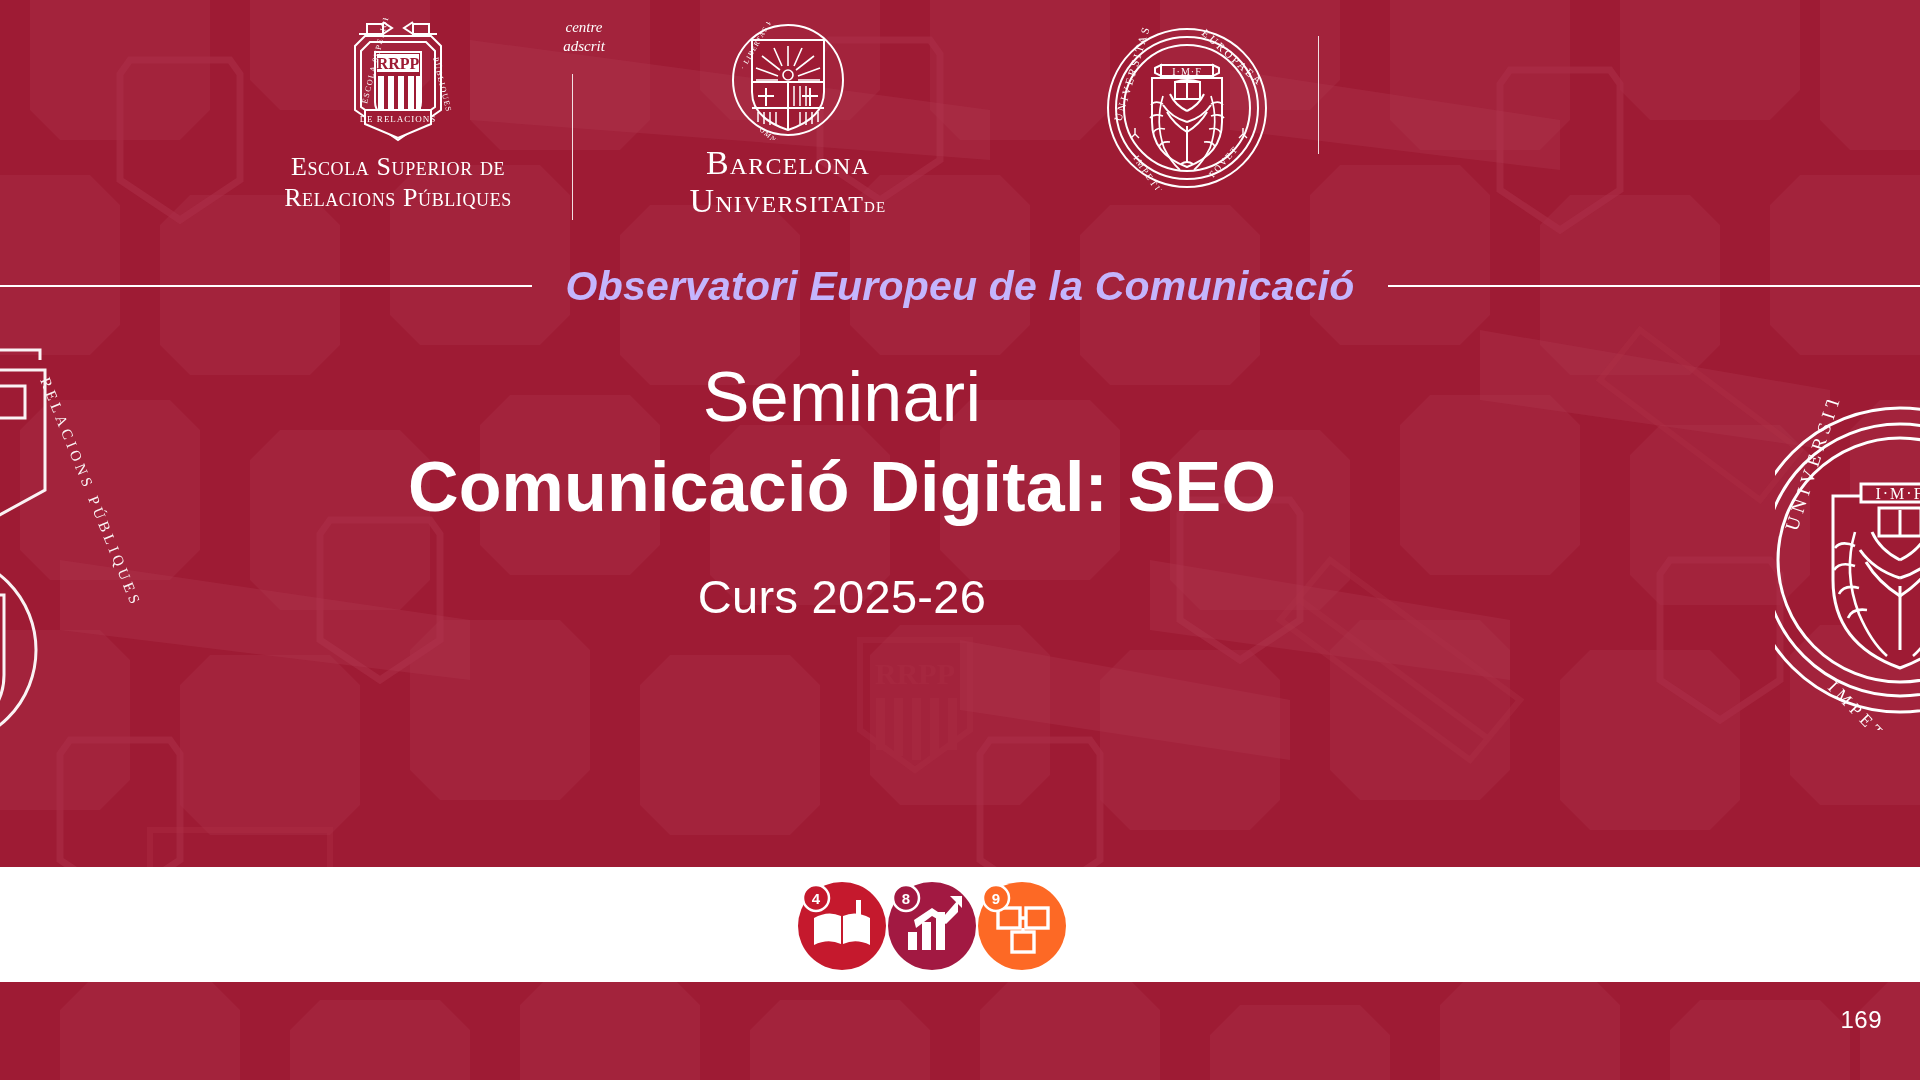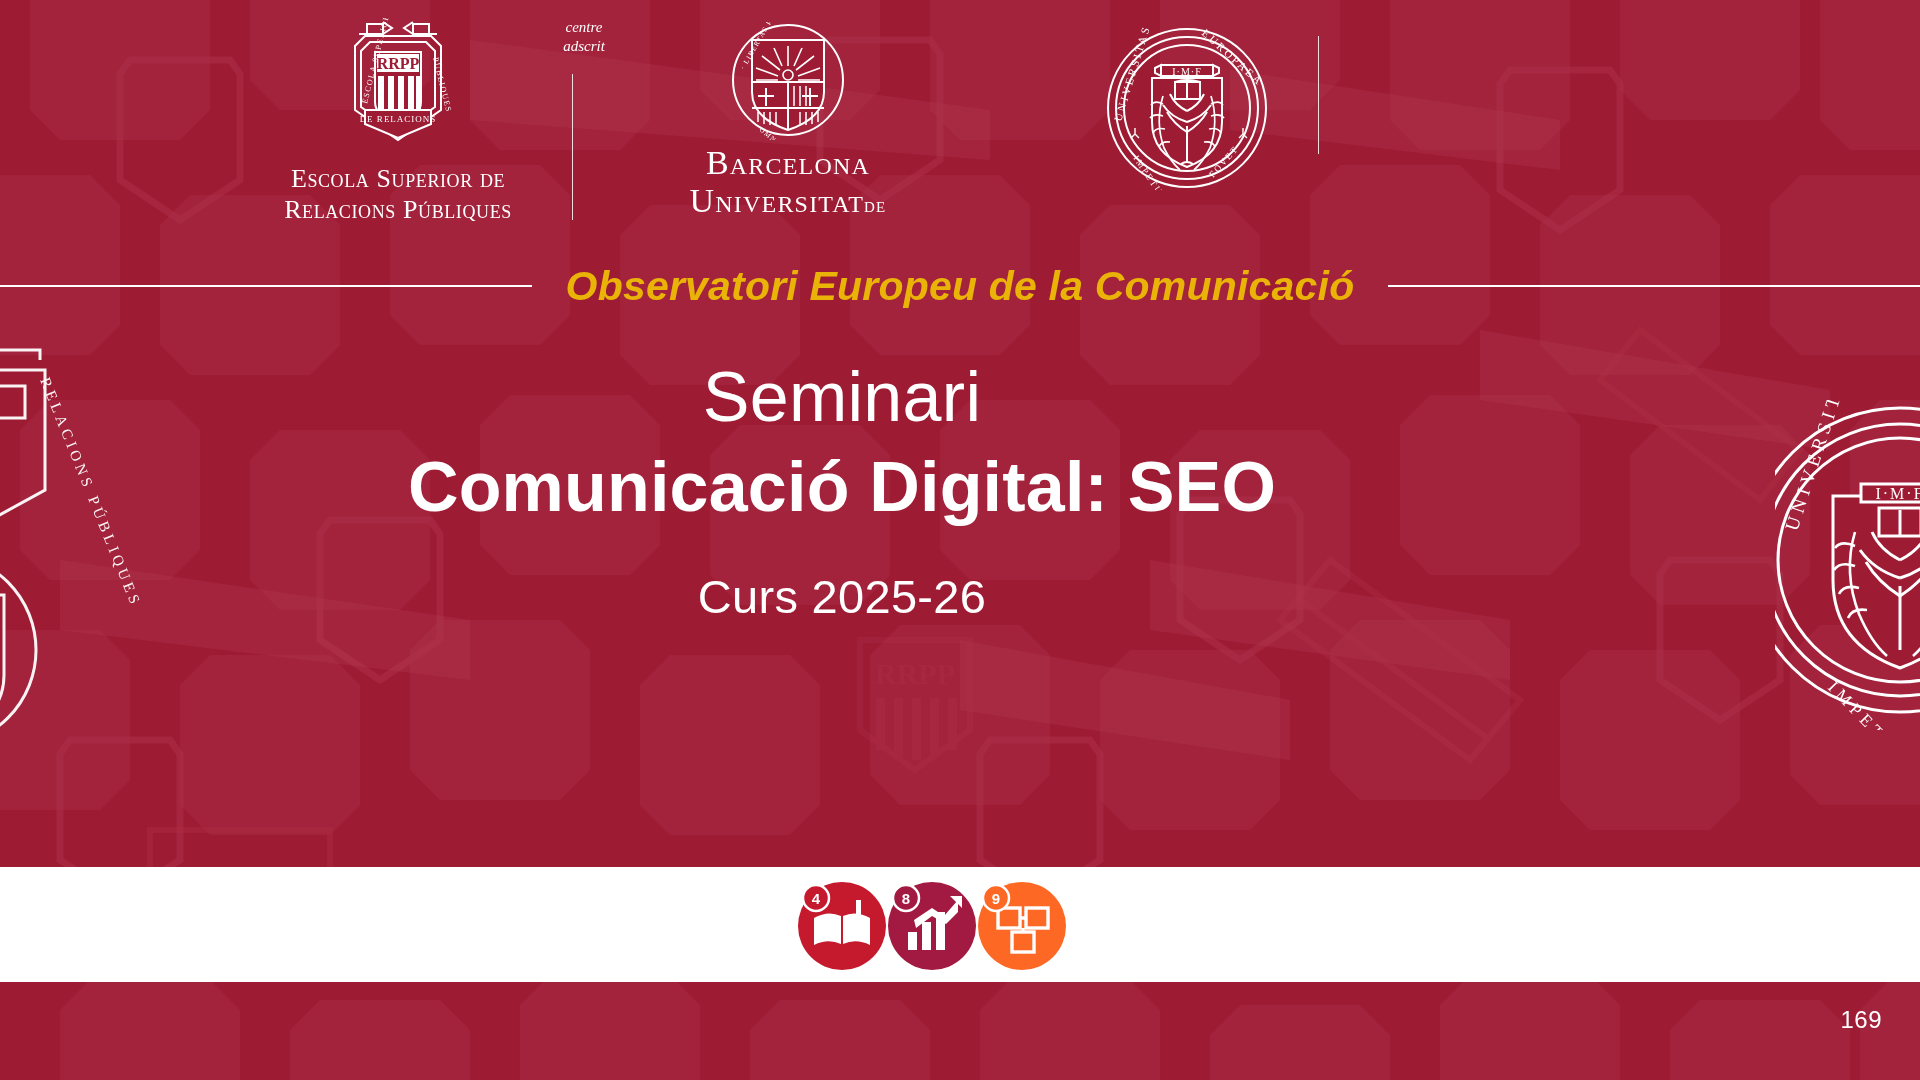--- a/index.html
+++ b/index.html
@@ -21,21 +21,21 @@
   #seal-left{left:-110px;top:340px;}
   #seal-right{right:-105px;top:400px;}
 
   
   .header{position:absolute;left:0;top:0;width:1920px;height:250px;}
   .logo-esrp{position:absolute;left:248px;top:18px;width:300px;text-align:center;}
   .logo-esrp .crest{display:flex;justify-content:center;}
   .logo-esrp .wordmark{
      color:#ffffff;font-family:"Liberation Serif", serif;
      font-size:26px;line-height:1.18;letter-spacing:.6px;
-     margin-top:18px;font-variant:small-caps;white-space:pre-line;
+     margin-top:6px;font-variant:small-caps;white-space:pre-line;
   }
   .adscrit{
      position:absolute;left:538px;top:18px;width:92px;text-align:center;
      color:#ffffff;font-family:"Liberation Serif", serif;font-style:italic;
      font-size:15px;line-height:1.25;white-space:pre-line;
   }
   .divider-v{position:absolute;width:1px;background:rgba(255,255,255,.85);}
   #div-1{left:572px;top:74px;height:146px;}
 
   .logo-ub{position:absolute;left:628px;top:22px;width:320px;text-align:center;}
@@ -53,21 +53,21 @@
   .ue-text{margin-left:44px;padding-top:16px;}
   .ue-text .l1{color:#fff;font-size:27px;font-weight:bold;letter-spacing:.4px;line-height:1.22;}
   .ue-text .l2{color:#fff;font-size:27px;font-weight:normal;letter-spacing:.4px;line-height:1.22;}
   .ue-text .l3{color:#fff;font-size:25px;font-style:italic;letter-spacing:.4px;line-height:1.24;}
   .ue-text .l4{color:#fff;font-size:17px;font-weight:bold;margin-top:18px;letter-spacing:.2px;}
 
   
   .banner{position:absolute;left:0;top:258px;width:1920px;height:56px;display:flex;align-items:center;}
   .banner .rule{height:2px;background:#ffffff;flex:1 1 auto;}
   .banner .btitle{
-    color:#eab308;font-size:41px;font-weight:bold;font-style:italic;
+    color:#c4b5fd;font-size:41px;font-weight:bold;font-style:italic;
     padding:0 34px;white-space:nowrap;letter-spacing:.2px;
   }
 
   
   .centre{position:absolute;left:0;top:360px;width:1684px;text-align:center;}
   .centre .t1{
      color:#ffffff;font-size:70px;font-weight:300;line-height:1.08;
      letter-spacing:.3px;
   }
   .centre .t2{

